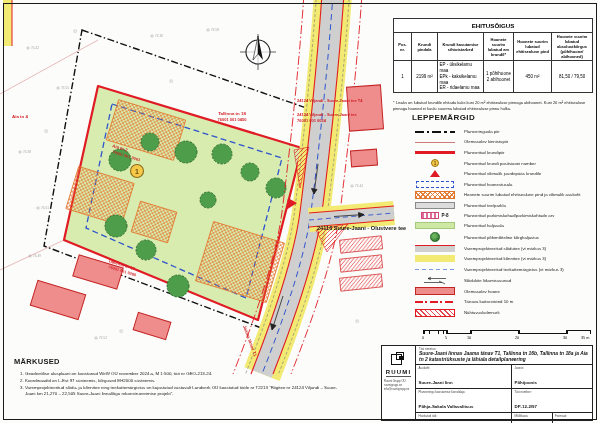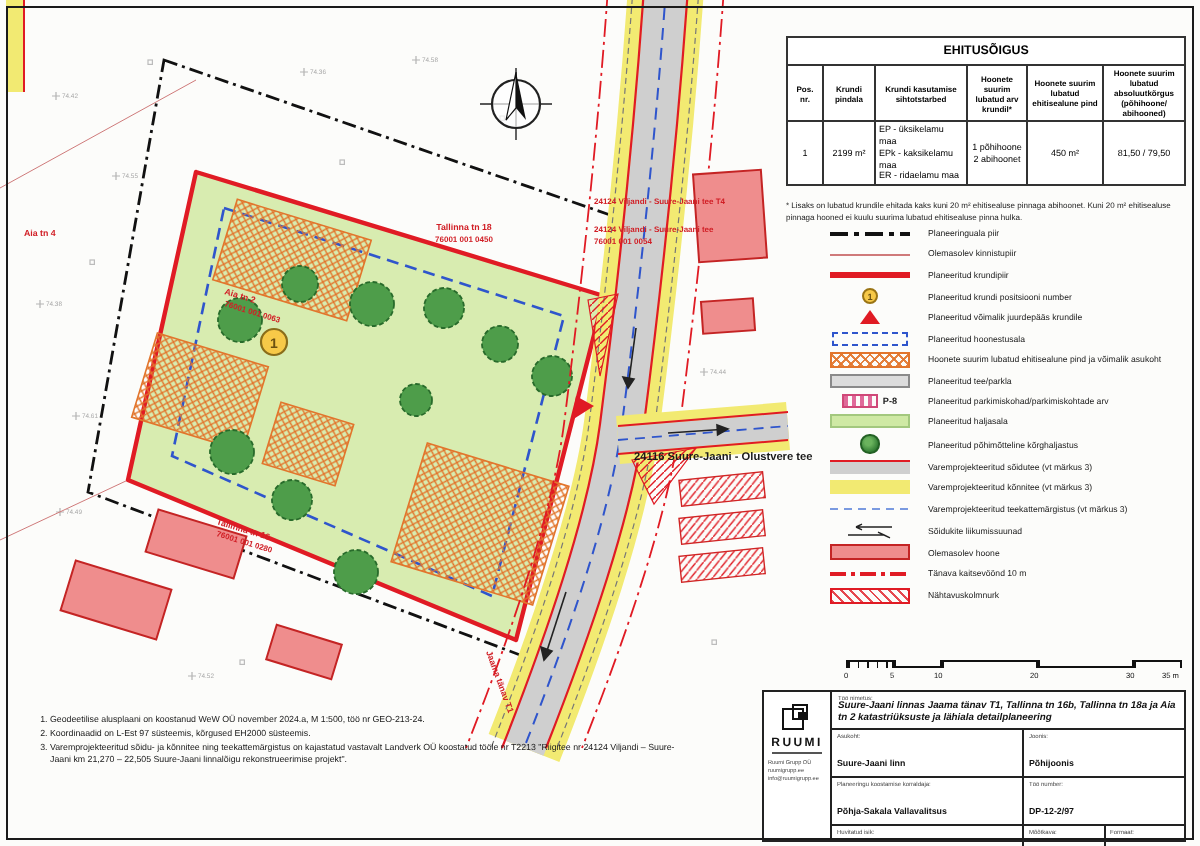--- a/index.html
+++ b/index.html
@@ -307,20 +307,21 @@
         </td>
         <td>450 m²</td>
         <td>81,50 / 79,50</td>
       </tr>
     </tbody>
       </table>
   </div>
   <div class="panel" id="p-foot">* Lisaks on lubatud krundile ehitada kaks kuni 20 m² ehitisealuse pinnaga abihoonet. Kuni 20 m² ehitisealuse pinnaga hooned ei kuulu suurima lubatud ehitisealuse pinna hulka.</div>
 
   <div class="panel" id="p-legend">
+    <h2>LEPPEMÄRGID</h2>
     <div class="lrow">
         <span class="sw">
           <i class="t-areaborder"></i>
         </span>
         <span class="lbl">Planeeringuala piir</span>
       </div>
     <div class="lrow">
         <span class="sw">
           <i class="t-thinred"></i>
         </span>
@@ -422,20 +423,21 @@
       </div>
     <div class="lrow">
         <span class="sw">
           <i class="t-nahtavus"></i>
         </span>
         <span class="lbl">Nähtavuskolmnurk</span>
       </div>
   </div>
 
   <div class="panel" id="p-notes">
+    <h3>MÄRKUSED</h3>
     <ol>
       <li><span>Geodeetilise alusplaani on koostanud WeW OÜ november 2024.a, M 1:500, töö nr GEO-213-24.</span></li>
       <li><span>Koordinaadid on L-Est 97 süsteemis, kõrgused EH2000 süsteemis.</span></li>
       <li><span>Varemprojekteeritud sõidu- ja kõnnitee ning teekattemärgistus on kajastatud vastavalt Landverk OÜ koostatud tööle nr T2213 "Riigitee nr 24124 Viljandi – Suure-Jaani km 21,270 – 22,505 Suure-Jaani linnalõigu rekonstrueerimise projekt".</span></li>
     </ol>
   </div>
 
   <div class="panel" id="sb">
     <div class="sb-segs">
       <div class="seg up comb" style="left:0;width:24px"></div>

